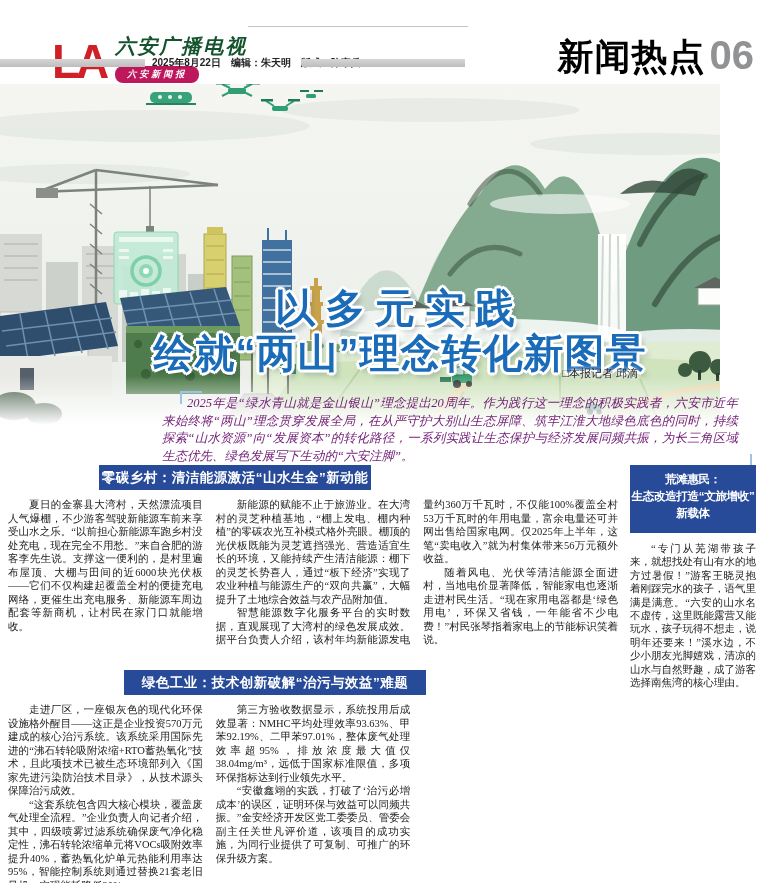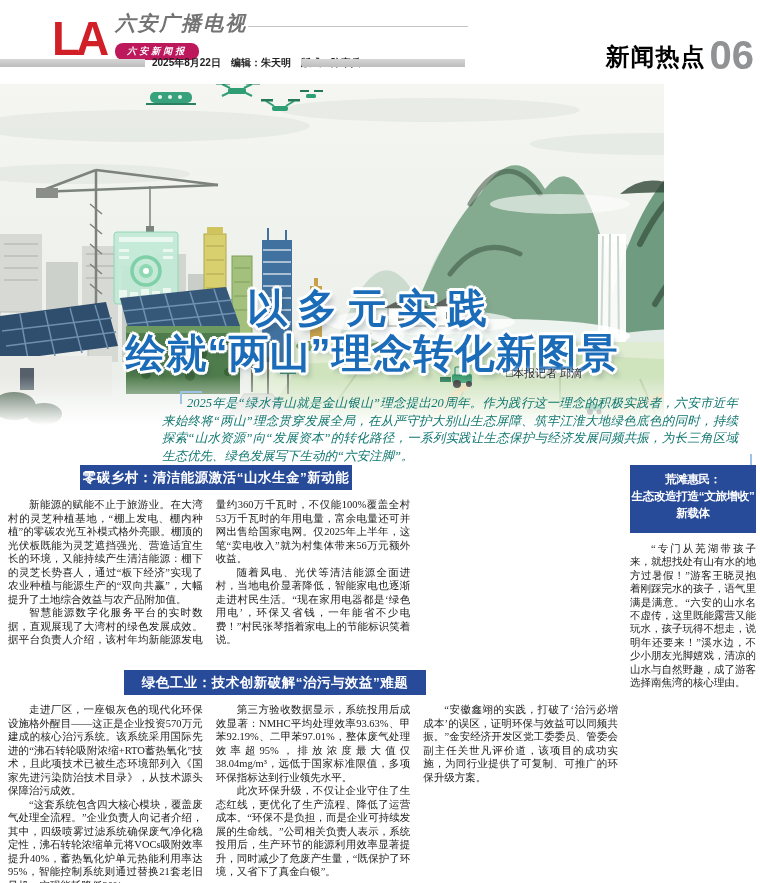--- a/index.html
+++ b/index.html
@@ -14,48 +14,48 @@
   .masthead { position:absolute; top:0; left:0; right:0; height:84px; background:#fff; }
   .logo { position:absolute; left:52px; top:8px; display:flex; align-items:flex-end; }
   .logo-mono {
     font-family:"Liberation Sans","DejaVu Sans",sans-serif;
     font-weight:900; font-size:46px; line-height:44px; color:#d01f26;
     letter-spacing:-4px; transform:scaleY(1.05);
   }
   .logo-right { margin-left:10px; padding-top:2px; }
   .logo-name {
     font-family:"DejaVu Serif","Liberation Serif",serif; font-style:italic;
-    font-weight:bold; font-size:20px; color:#737373; letter-spacing:2px;
+    font-weight:bold; font-size:20px; color:#14532d; letter-spacing:2px;margin-top:23px;
   }
   .logo-sub {
     display:inline-block; margin-top:6px; background:#be185d; color:#fff;
     font-size:9px; font-weight:bold; padding:2px 12px; border-radius:8px;
     letter-spacing:3px; font-style:italic;
   }
   .masthead-line { position:absolute; left:248px; top:26px; width:220px; height:1px; background:#c4c4c4; }
   .rule-row { position:absolute; left:0; top:58px; height:10px; width:100%; }
   .rule-bar { position:absolute; top:1px; height:8px; background:linear-gradient(#d6d6d6,#bdbdbd); }
   .rule-bar.left { left:0; width:145px; }
   .rule-bar.right { left:302px; width:163px; }
   .date-line {
     position:absolute; left:152px; top:-2px; width:148px;
     font-family:"Liberation Sans","DejaVu Sans",sans-serif;
     font-size:10px; font-weight:bold; color:#222; white-space:nowrap;
   }
   .brand { position:absolute; right:6px; top:38px; display:flex; align-items:flex-end; }
   .brand-name {
     font-family:"Liberation Sans","DejaVu Sans",sans-serif;
-    font-weight:900; font-size:24px; color:#000; letter-spacing:1px; line-height:30px;
+    font-weight:900; font-size:36px; color:#000; letter-spacing:1px; line-height:30px;
   }
   .brand-num {
     font-family:"Liberation Sans","DejaVu Sans",sans-serif;
     font-weight:900; font-size:40px; color:#909294; line-height:34px; margin-left:4px;
   }
   
-  .hero { position:absolute; top:84px; left:0; width:664px; height:341px; overflow:hidden; }
+  .hero { position:absolute; top:84px; left:0; width:720px; height:341px; overflow:hidden; }
   .hero svg { display:block; }
   .headline {
     position:absolute; left:80px; right:0; top:202px; text-align:center;
     font-family:"Liberation Sans","DejaVu Sans",sans-serif; font-weight:900;
     color:#1a6cb8; pointer-events:none;
   }
   .headline .l1 { font-size:40px; letter-spacing:10px; line-height:44px; }
   .headline .l2 { font-size:40px; letter-spacing:1px; line-height:46px; margin-top:0px; }
   .headline .l1, .headline .l2 {
     text-shadow:
@@ -67,34 +67,34 @@
     position:absolute; right:82px; top:282px; font-size:11px; color:#222;
     font-family:"Liberation Sans","DejaVu Sans",sans-serif;
     text-shadow:0 0 4px #fff,0 0 4px #fff;
   }
   
   .intro {
     position:absolute; top:391px; left:152px; width:596px; padding:4px 10px 4px 10px;
   }
   .intro p {
     font-style:italic; font-size:12.5px; line-height:17.5px; text-indent:2em;
-    text-align:justify; color:#0f766e;
+    text-align:justify; color:#701a75;
   }
   .corner { position:absolute; width:22px; height:13px; }
   .corner.tl { left:28px; top:0px; border-left:2px solid #9ec3e6; border-top:2px solid #9ec3e6; }
   .corner.br { right:-4px; bottom:2px; border-right:2px solid #9ec3e6; border-bottom:2px solid #9ec3e6; }
   
   .content { position:absolute; top:465px; left:8px; width:748px; bottom:0; display:flex; gap:12px; }
   .main { width:610px; flex:none; }
   .sec-bar {
     background:#274a99; color:#fff; text-align:center;
     font-family:"Liberation Sans","DejaVu Sans",sans-serif;
     font-weight:bold; font-size:13.5px; padding:4px 0 3px; letter-spacing:.5px;
   }
-  .sec1 .sec-bar { width:272px; margin-left:72px; }
+  .sec1 .sec-bar { width:272px; margin-left:91px; }
   .sec2 .sec-bar { width:302px; margin-left:116px; }
   .sec2 { margin-top:12px; }
   .cols {
     margin-top:8px; column-count:3; column-gap:13px; column-fill:auto;
     font-size:10.5px; line-height:13.5px; text-align:justify; overflow:hidden;
   }
   .sec1 .cols { height:160px; }
   .sec2 .cols { height:190px; }
   .cols p { text-indent:2em; }
   
@@ -377,34 +377,34 @@
     <div class="corner br"></div>
     <p>2025年是“绿水青山就是金山银山”理念提出20周年。作为践行这一理念的积极实践者，六安市近年来始终将“两山”理念贯穿发展全局，在从严守护大别山生态屏障、筑牢江淮大地绿色底色的同时，持续探索“山水资源”向“发展资本”的转化路径，一系列实践让生态保护与经济发展同频共振，为长三角区域生态优先、绿色发展写下生动的“六安注脚”。</p>
   </div>
 
   <div class="content">
     <div class="main">
 
       <div class="sec1">
         <div class="sec-bar">零碳乡村：清洁能源激活“山水生金”新动能</div>
         <div class="cols">
+          <p>夏日的金寨县大湾村，天然漂流项目人气爆棚，不少游客驾驶新能源车前来享受山水之乐。“以前担心新能源车跑乡村没处充电，现在完全不用愁。”来自合肥的游客李先生说。支撑这一便利的，是村里遍布屋顶、大棚与田间的近6000块光伏板——它们不仅构建起覆盖全村的便捷充电网络，更催生出充电服务、新能源车周边配套等新商机，让村民在家门口就能增收。</p>
           <p>新能源的赋能不止于旅游业。在大湾村的灵芝种植基地，“棚上发电、棚内种植”的零碳农光互补模式格外亮眼。棚顶的光伏板既能为灵芝遮挡强光、营造适宜生长的环境，又能持续产生清洁能源：棚下的灵芝长势喜人，通过“板下经济”实现了农业种植与能源生产的“双向共赢”，大幅提升了土地综合效益与农产品附加值。</p>
           <p>智慧能源数字化服务平台的实时数据，直观展现了大湾村的绿色发展成效。据平台负责人介绍，该村年均新能源发电量约360万千瓦时，不仅能100%覆盖全村53万千瓦时的年用电量，富余电量还可并网出售给国家电网。仅2025年上半年，这笔“卖电收入”就为村集体带来56万元额外收益。</p>
           <p>随着风电、光伏等清洁能源全面进村，当地电价显著降低，智能家电也逐渐走进村民生活。“现在家用电器都是‘绿色用电’，环保又省钱，一年能省不少电费！”村民张琴指着家电上的节能标识笑着说。</p>
 
         </div>
       </div>
 
       <div class="sec2">
         <div class="sec-bar">绿色工业：技术创新破解“治污与效益”难题</div>
         <div class="cols">
           <p>走进厂区，一座银灰色的现代化环保设施格外醒目——这正是企业投资570万元建成的核心治污系统。该系统采用国际先进的“沸石转轮吸附浓缩+RTO蓄热氧化”技术，且此项技术已被生态环境部列入《国家先进污染防治技术目录》，从技术源头保障治污成效。</p>
           <p>“这套系统包含四大核心模块，覆盖废气处理全流程。”企业负责人向记者介绍，其中，四级喷雾过滤系统确保废气净化稳定性，沸石转轮浓缩单元将VOCs吸附效率提升40%，蓄热氧化炉单元热能利用率达95%，智能控制系统则通过替换21套老旧风机，实现能耗降低30%。</p>
           <p>第三方验收数据显示，系统投用后成效显著：NMHC平均处理效率93.63%、甲苯92.19%、二甲苯97.01%，整体废气处理效率超95%，排放浓度最大值仅38.04mg/m³，远低于国家标准限值，多项环保指标达到行业领先水平。</p>
-          <p>此次环保升级，不仅让企业守住了生态红线，更优化了生产流程、降低了运营成本。“环保不是负担，而是企业可持续发展的生命线。”公司相关负责人表示，系统投用后，生产环节的能源利用效率显著提升，同时减少了危废产生量，“既保护了环境，又省下了真金白银”。</p>
           <p>“安徽鑫翊的实践，打破了‘治污必增成本’的误区，证明环保与效益可以同频共振。”金安经济开发区党工委委员、管委会副主任关世凡评价道，该项目的成功实施，为同行业提供了可复制、可推广的环保升级方案。</p>
         </div>
       </div>
 
     </div>
 
     <div class="aside">
       <div class="aside-bar">
         <div>荒滩惠民：</div>
         <div>生态改造打造“文旅增收”</div>

